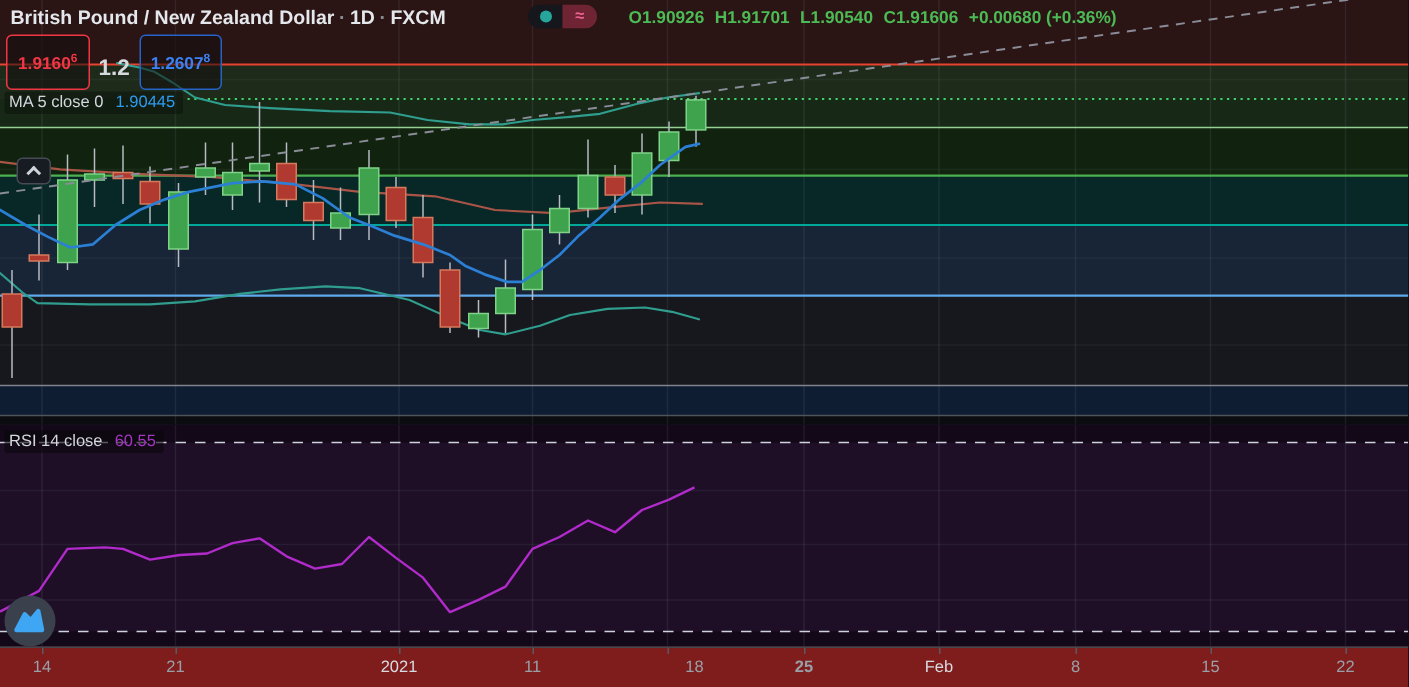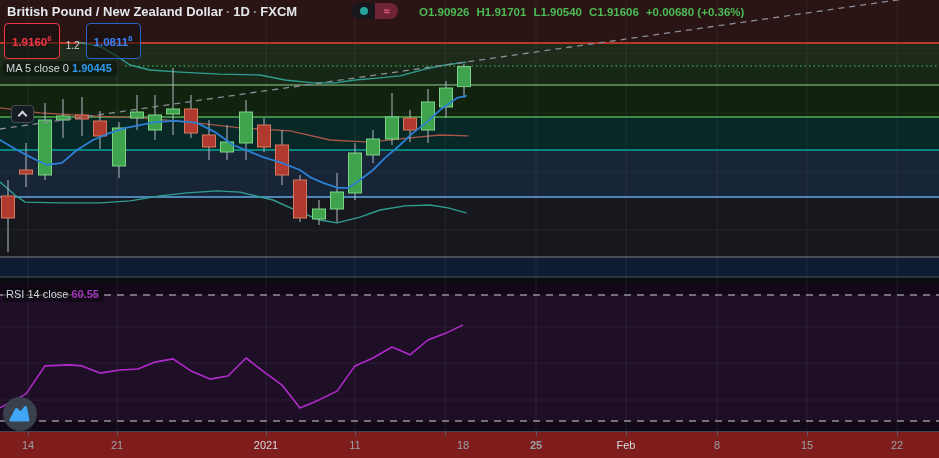--- a/index.html
+++ b/index.html
@@ -24,29 +24,29 @@
   #toggle-left  { width:23px; height:16px; background:#15171c; display:flex; align-items:center; justify-content:center; }
   #toggle-left i { width:8px; height:8px; border-radius:50%; background:#26a69a; }
   #toggle-right { width:23px; height:16px; background:#6e2433; color:#f06292; font-size:11px; font-weight:bold; display:flex; align-items:center; justify-content:center; }
 
   
   #quote-row { position:absolute; left:4px; top:23px; z-index:6; display:flex; align-items:center; }
   .qbox { border-radius:4px; padding:10px 7px; font-size:11.5px; font-weight:bold; background:rgba(19,14,14,0.55); cursor:pointer; }
   .qbox sup { font-size:8px; }
   #bid-box { border:1px solid #f23645; color:#f23645; }
   #ask-box { border:1px solid #2563c9; color:#3b82f6; }
-  #spread  { color:#d6d9de; font-size:10px; font-weight:normal; padding:0 6px;margin-top:9px; }
+  #spread  { color:#d6d9de; font-size:15px; font-weight:bold; padding:0 6px;margin-top:9px; }
 
   
   .chip { position:absolute; z-index:5; white-space:nowrap; font-size:11px; color:#d3d6dd;
           background:rgba(12,18,12,0.55); padding:1px 5px 2px 3px; border-radius:2px; cursor:pointer; }
   #ma-chip { left:3px; top:61px; }
   #bb-chip { left:3px; top:89px; }
   #rsi-chip { left:3px; top:4px; background:rgba(10,6,12,0.6); }
-  .chip .v { font-weight:bold; }
+  .chip .v { font-weight:normal; margin-left:5px; }
 
   
   #collapse-btn { position:absolute; left:11px; top:105px; z-index:6; width:23px; height:18px;
     background:#171b22; border:1px solid #464b55; border-radius:4px; cursor:pointer;
     display:flex; align-items:center; justify-content:center; }
   #collapse-btn i { width:7px; height:7px; border-top:2px solid #cfd3dc; border-left:2px solid #cfd3dc; transform:rotate(45deg); margin-top:3px; }
 
   
   #logo-btn { position:absolute; left:3px; top:114px; z-index:6; width:34px; height:34px; border-radius:50%;
     background:#3a414c; display:flex; align-items:center; justify-content:center; cursor:pointer; }
@@ -168,21 +168,21 @@
           <i></i>
         </div>
       <div id="toggle-right">≈</div>
     </div>
 
     <div id="ohlc-row"><span>O1.90926</span><span>H1.91701</span><span>L1.90540</span><span>C1.91606</span><span>+0.00680 (+0.36%)</span></div>
 
     <div id="quote-row">
       <div id="bid-box" class="qbox"><span>1.9160</span><sup>6</sup></div>
       <div id="spread">1.2</div>
-      <div id="ask-box" class="qbox"><span>1.0811</span><sup>8</sup></div>
+      <div id="ask-box" class="qbox"><span>1.2607</span><sup>8</sup></div>
     </div>
 
     <div id="ma-chip" class="chip">
       <span>MA 5 close 0</span>
       <span class="v" id="ma-val" style="color: rgb(45, 155, 240);">1.90445</span>
     </div>
 
     <div id="collapse-btn" title="">
         <i></i>
       </div>

